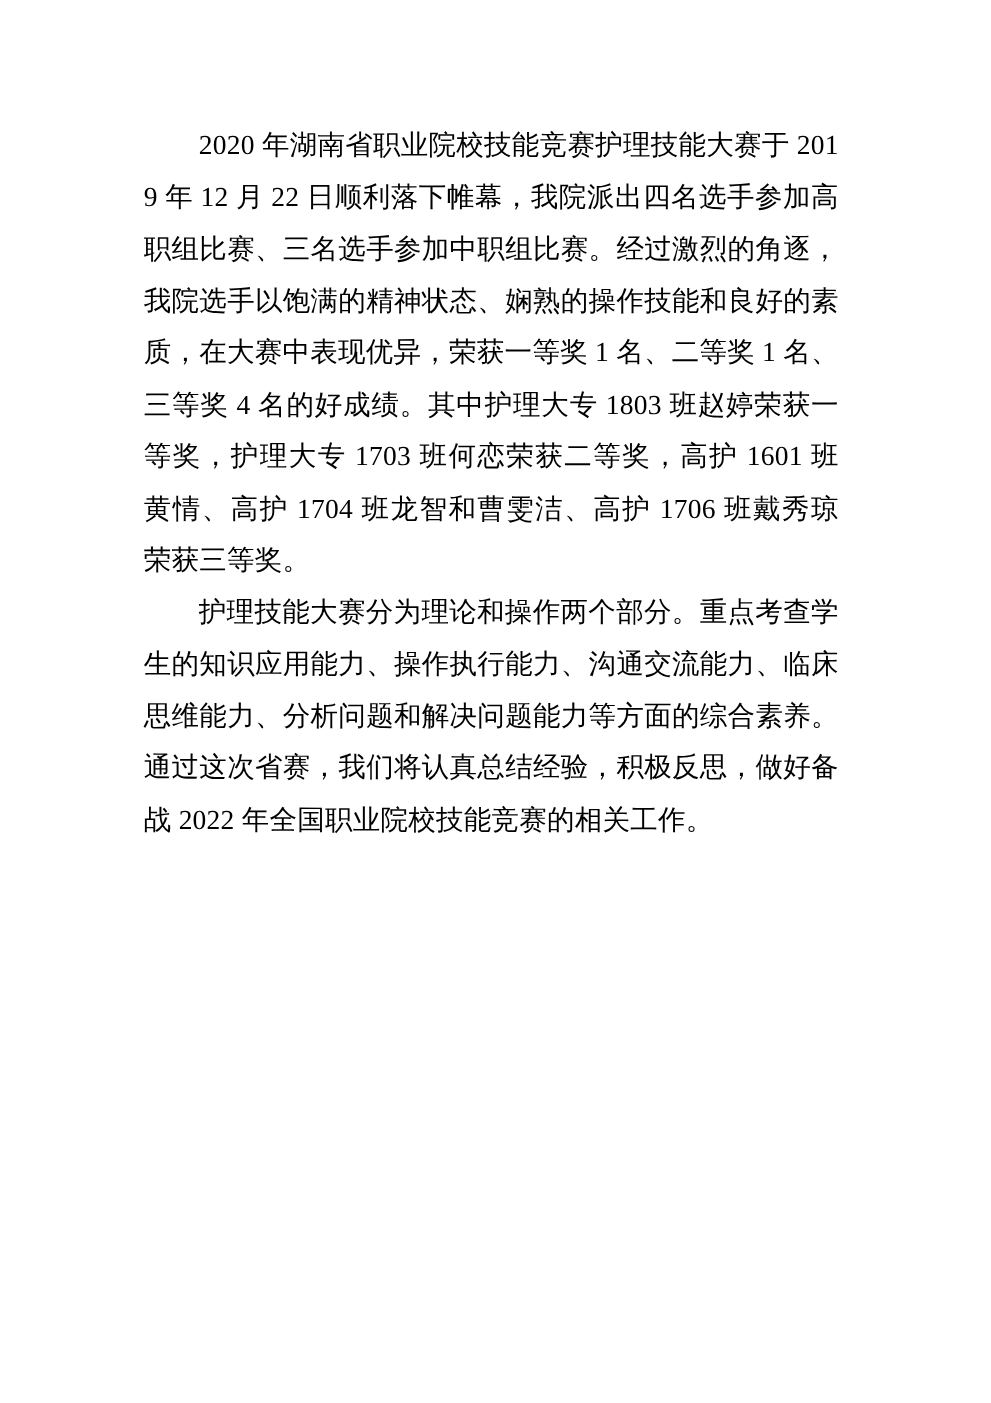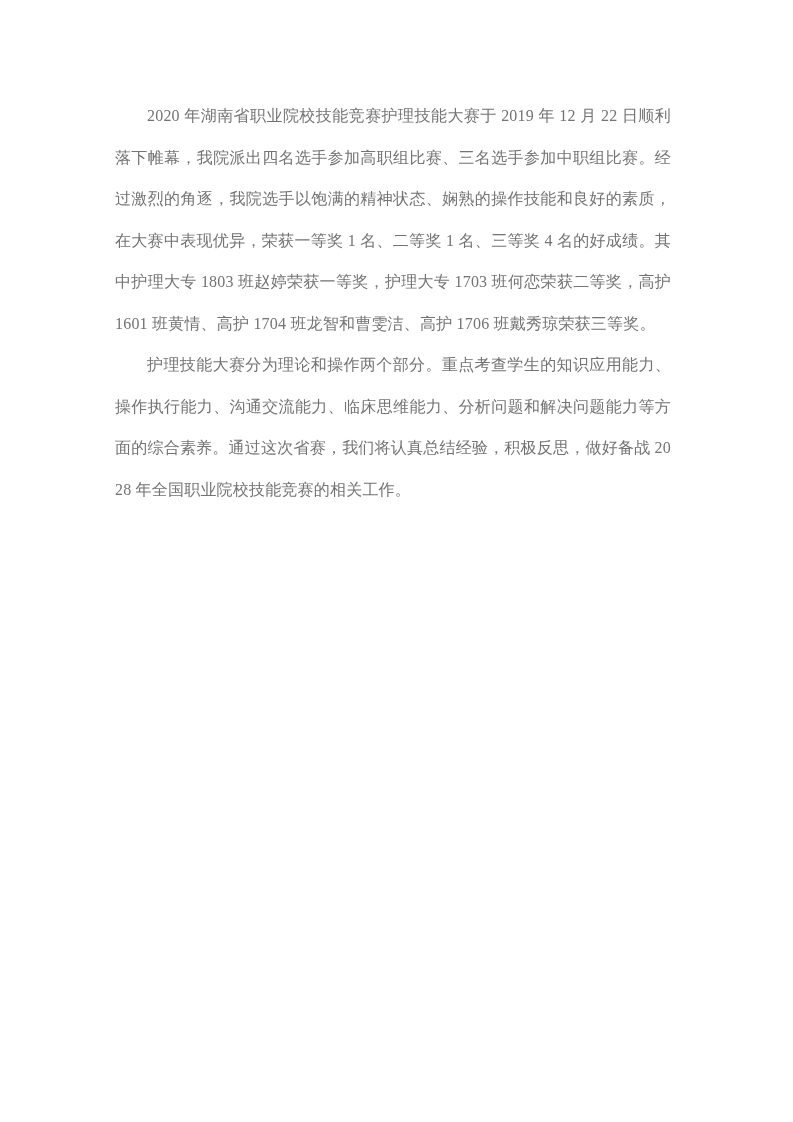--- a/index.html
+++ b/index.html
@@ -13,29 +13,29 @@
     height: 1122px;
     background: #ffffff;
     box-sizing: border-box;
     padding: 95px 122px 0 115px;
     overflow: hidden;
     font-family: "Liberation Serif", "DejaVu Serif", serif;
   }
   .para {
     margin: 0;
     padding: 0;
-    font-size: 16px;
+    font-size: 22px;
     line-height: 41.5px;
-    color: #737373;
+    color: #000000;
     text-align: justify;
     text-justify: inter-ideograph;
     text-indent: 2em;
     word-break: break-all;
     letter-spacing: 0.2px;
   }
 </style>
 </head>
 <body>
 
 <div class="page">
   <p class="para">2020 年湖南省职业院校技能竞赛护理技能大赛于 2019 年 12 月 22 日顺利落下帷幕，我院派出四名选手参加高职组比赛、三名选手参加中职组比赛。经过激烈的角逐，我院选手以饱满的精神状态、娴熟的操作技能和良好的素质，在大赛中表现优异，荣获一等奖 1 名、二等奖 1 名、三等奖 4 名的好成绩。其中护理大专 1803 班赵婷荣获一等奖，护理大专 1703 班何恋荣获二等奖，高护 1601 班黄情、高护 1704 班龙智和曹雯洁、高护 1706 班戴秀琼荣获三等奖。</p>
-  <p class="para">护理技能大赛分为理论和操作两个部分。重点考查学生的知识应用能力、操作执行能力、沟通交流能力、临床思维能力、分析问题和解决问题能力等方面的综合素养。通过这次省赛，我们将认真总结经验，积极反思，做好备战 2028 年全国职业院校技能竞赛的相关工作。</p>
+  <p class="para">护理技能大赛分为理论和操作两个部分。重点考查学生的知识应用能力、操作执行能力、沟通交流能力、临床思维能力、分析问题和解决问题能力等方面的综合素养。通过这次省赛，我们将认真总结经验，积极反思，做好备战 2022 年全国职业院校技能竞赛的相关工作。</p>
 </div>
 
 </body></html>

